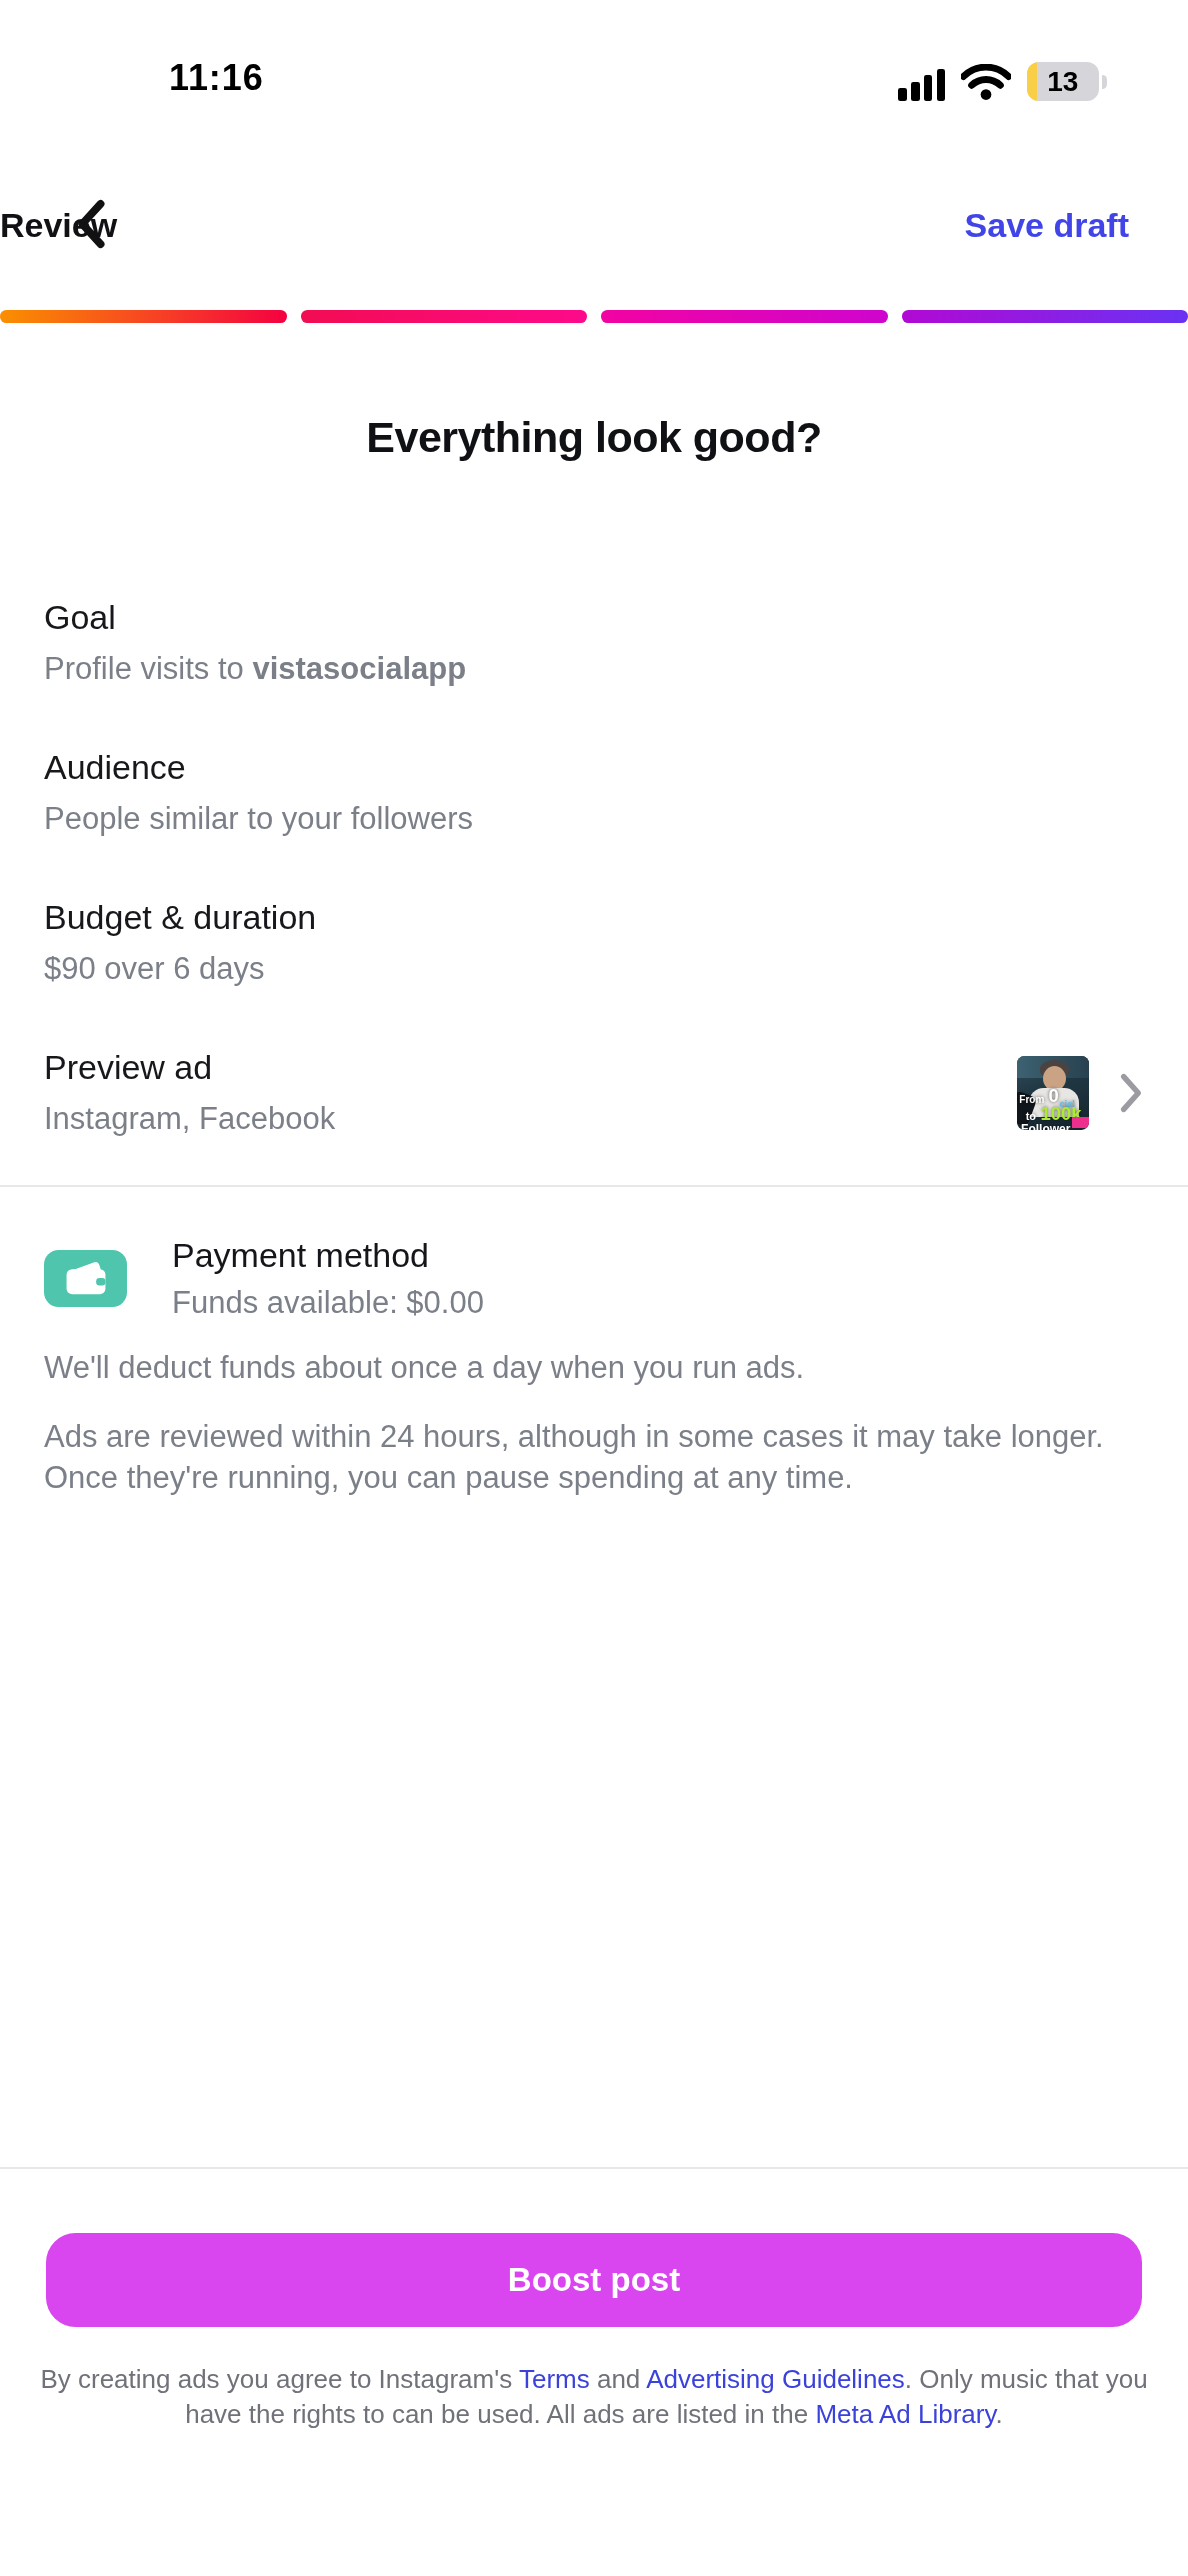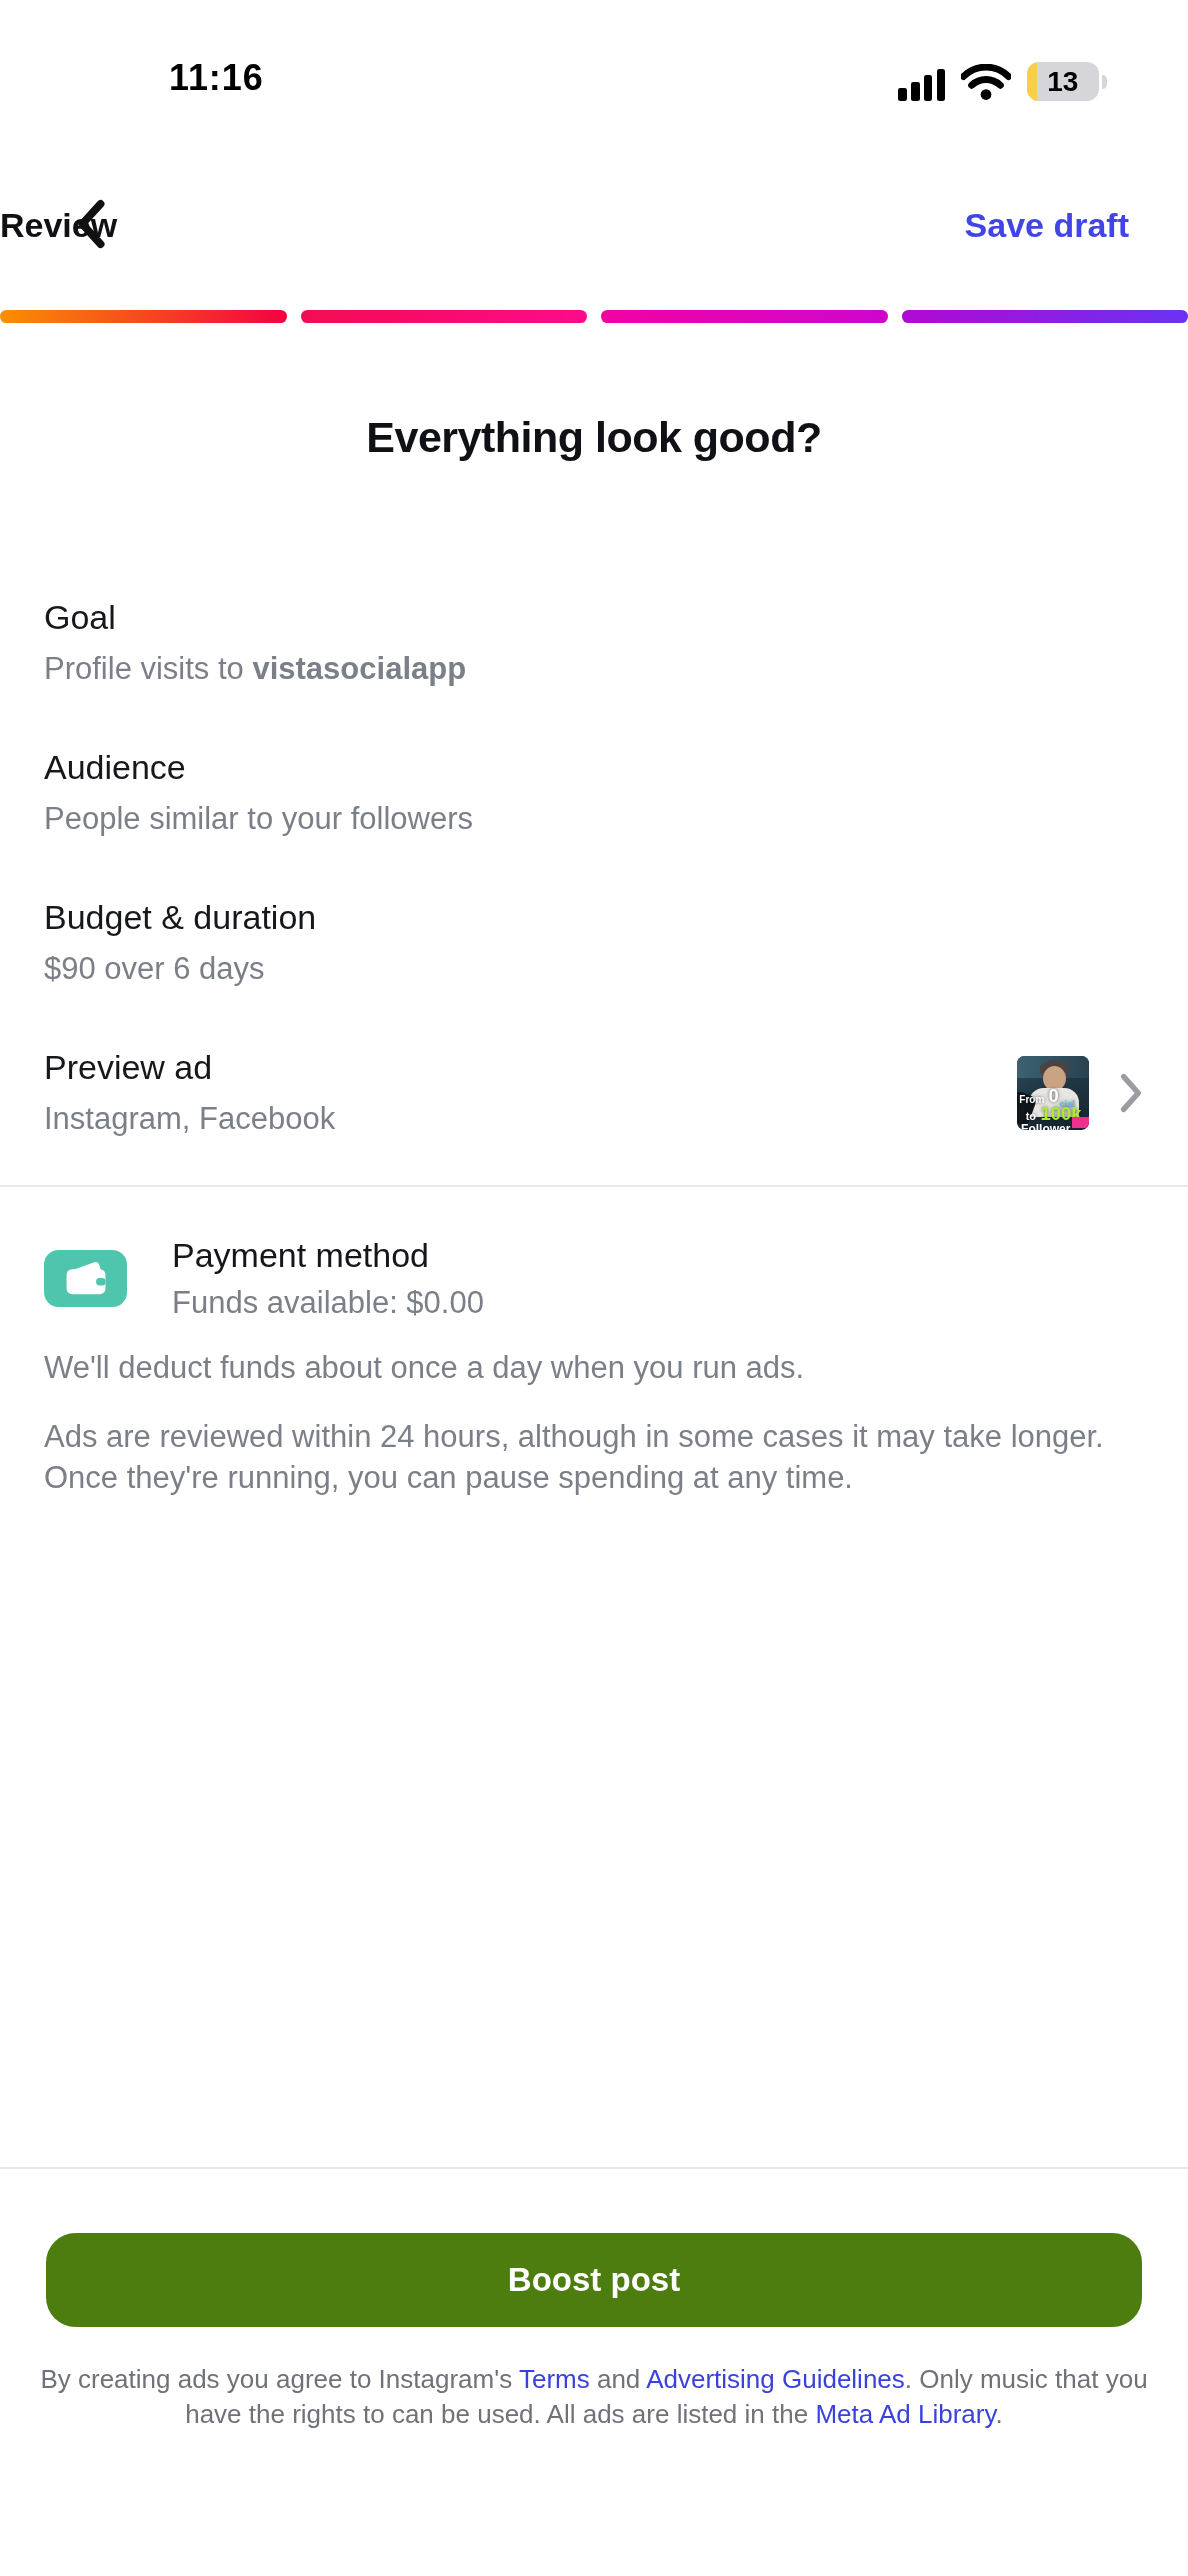--- a/index.html
+++ b/index.html
@@ -64,21 +64,21 @@
   .payment{position:absolute;top:1235px;left:44px;right:44px;display:flex;align-items:center;gap:45px;}
   .wallet-badge{width:83px;height:57px;border-radius:14.7px;background:#4EC5AC;display:flex;align-items:center;justify-content:center;flex:0 0 auto;}
   .payment-title{font-size:34px;line-height:41px;color:#15161a;}
   .payment-sub{font-size:31px;line-height:39px;color:#7b7f88;margin-top:7.4px;}
   
   .notes{position:absolute;top:1347px;left:44px;right:41px;}
   .note{font-size:31px;line-height:41px;color:#7b7f88;}
   .note + .note{margin-top:28px;}
   
   .cta-button{position:absolute;top:2233px;left:46px;right:46px;height:94px;border-radius:29.5px;
-              background:#4d7c0f;display:flex;align-items:center;justify-content:center;}
+              background:#d946ef;display:flex;align-items:center;justify-content:center;}
   .cta-label{color:#fff;font-size:33px;font-weight:700;}
   .footer{position:absolute;top:2362px;left:37px;right:37px;text-align:center;font-size:26px;line-height:35px;color:#6f7279;}
   .footer .link{color:#3B42DB;}
 </style>
 </head>
 <body>
 
 <div class="time">11:16</div>
 <div class="status-icons">
   <div class="signal">

